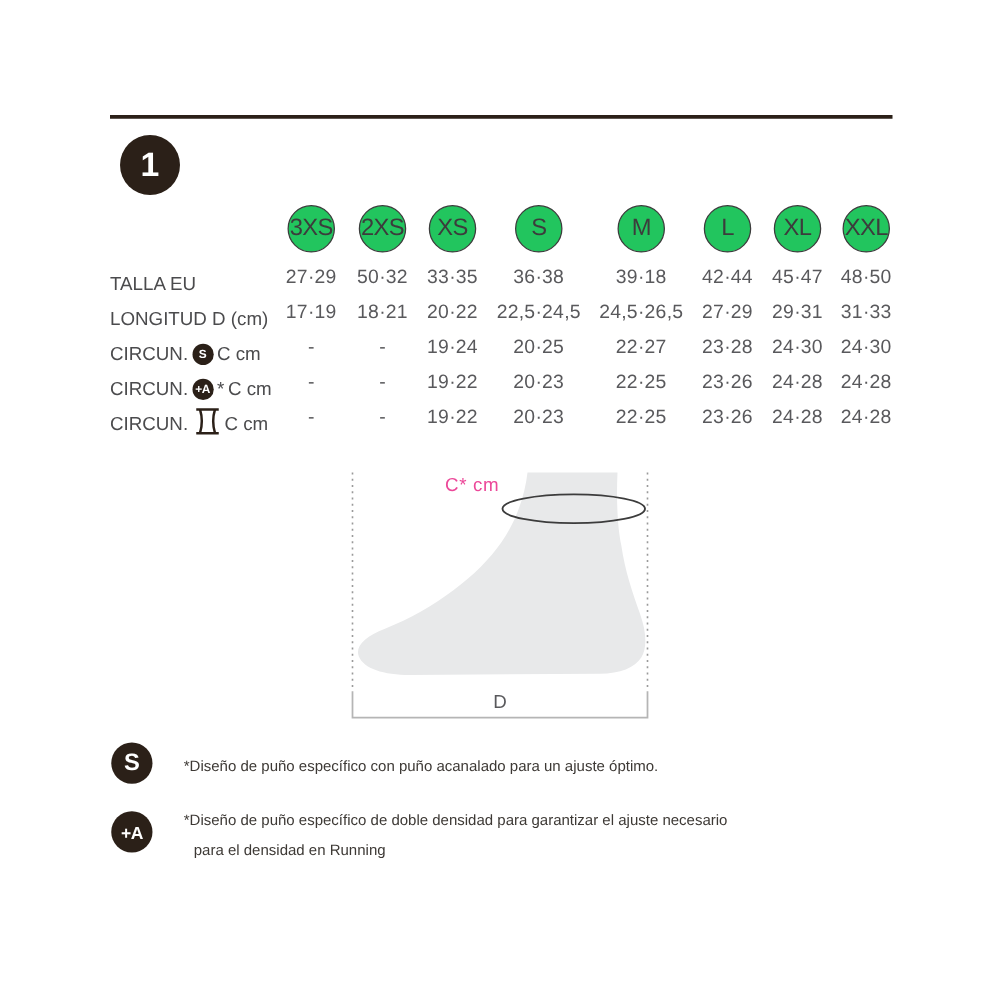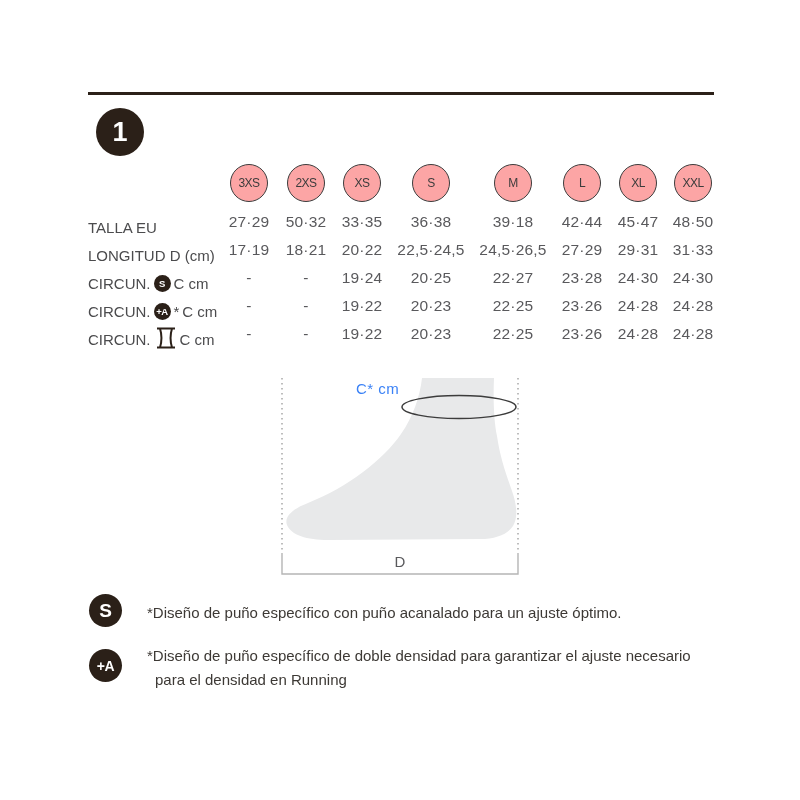--- a/index.html
+++ b/index.html
@@ -22,42 +22,42 @@
   .size-table{position:absolute;left:88px;top:164px;width:632px;}
   .trow{display:flex;height:28px;}
   .trow.circles{height:46px;align-items:flex-start;}
   .rlabel{width:132px;font-size:15px;color:#4b4b4d;display:flex;align-items:center;white-space:nowrap;}
   .cell{text-align:center;font-size:15.5px;color:#59595c;letter-spacing:0.2px;}
   .c1{width:58px}.c2{width:56px}.c3{width:56px}.c4{width:82px}
   .c5{width:82px}.c6{width:56px}.c7{width:56px}.c8{width:54px}
   .size-circle{
     display:inline-flex;align-items:center;justify-content:center;
     width:36px;height:36px;border:1.7px solid #3c3c3c;border-radius:50%;
-    font-size:12px;color:#3c3c3c;letter-spacing:-0.5px;background:#fca5a5;
+    font-size:19px;color:#3c3c3c;letter-spacing:-0.5px;background:#22c55e;
   }
   .mini-badge{
     display:inline-flex;align-items:center;justify-content:center;
     width:17px;height:17px;border-radius:50%;background:#2b2018;color:#fff;
     font-size:9.5px;font-weight:bold;margin:0 3px;letter-spacing:-0.5px;
   }
   .star{font-size:15px;color:#4b4b4d;margin-right:3px;}
   .cuff-ic{margin:0 4px 0 5px;display:inline-block;}
   
   .diagram{position:absolute;left:280px;top:374px;width:240px;height:212px;}
   .diagram svg{position:absolute;left:0;top:0;}
-  .c-label{position:absolute;left:76px;top:6px;font-size:15px;color:#3b82f6;letter-spacing:0.5px;}
+  .c-label{position:absolute;left:76px;top:6px;font-size:15px;color:#ec4899;letter-spacing:0.5px;}
   .d-label{position:absolute;left:0;top:179px;width:240px;text-align:center;font-size:15px;color:#59595c;}
   
   .fn-badge{
     position:absolute;width:33px;height:33px;border-radius:50%;background:#2b2018;color:#fff;
     display:flex;align-items:center;justify-content:center;font-weight:bold;
   }
   .fn-badge.s{left:89px;top:594px;font-size:19px;}
   .fn-badge.a{left:89px;top:649px;font-size:14px;letter-spacing:-0.5px;}
-  .fn-text{position:absolute;font-size:15px;color:#3d3935;line-height:24px;}
+  .fn-text{position:absolute;font-size:12px;color:#3d3935;line-height:24px;}
   .fn1{left:147px;top:601px;}
   .fn2{left:147px;top:644px;}
   .fn2 .line2{margin-left:8px;}
 </style>
 </head>
 <body>
 
 <div class="page">
 
   <div class="top-rule"></div>

